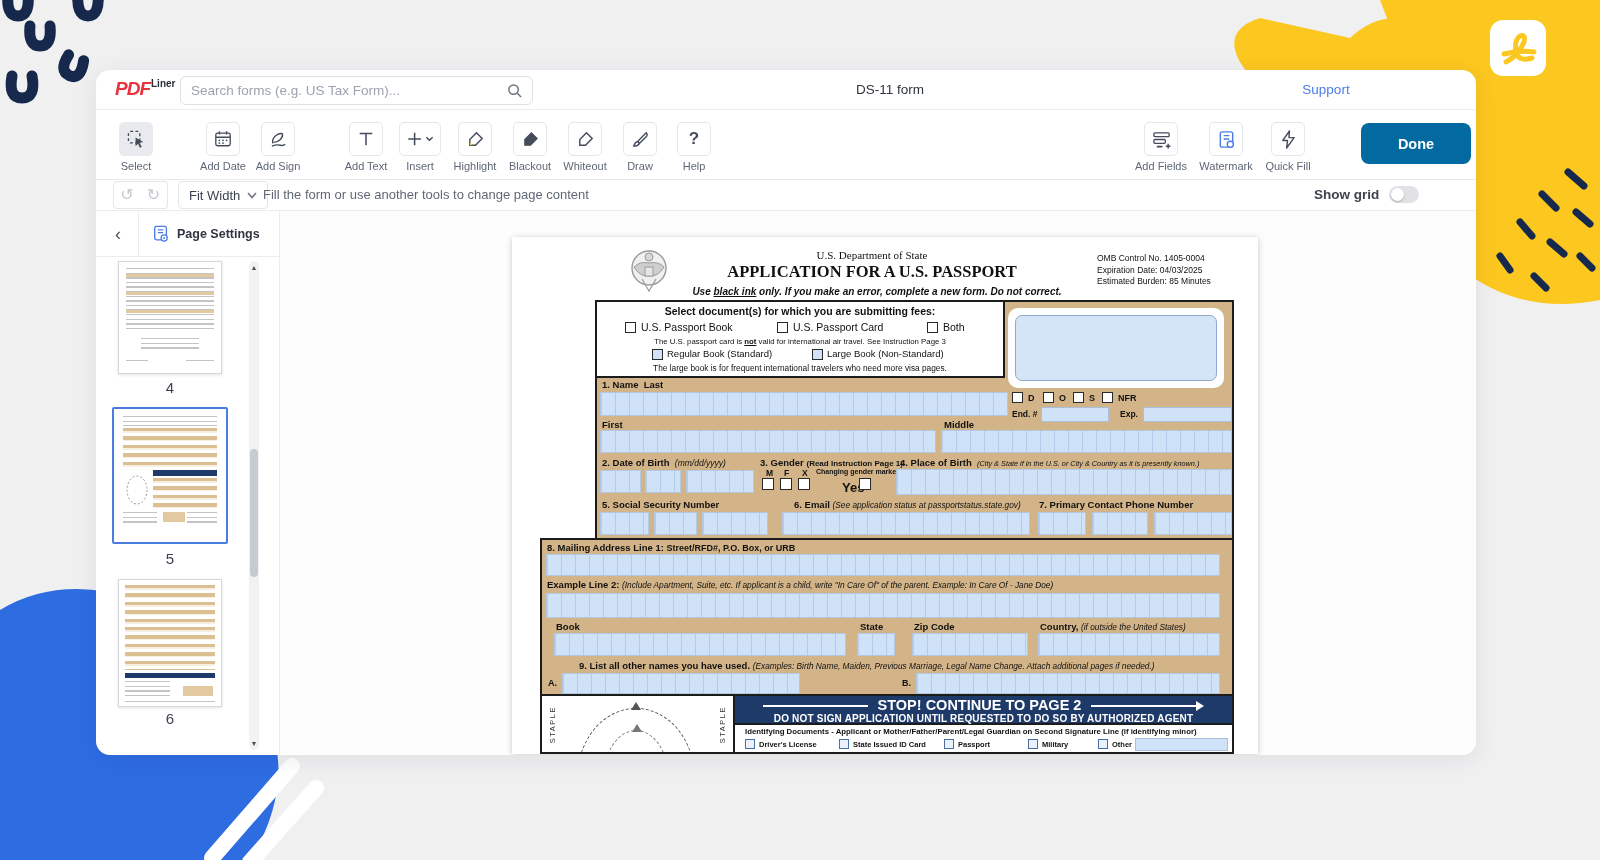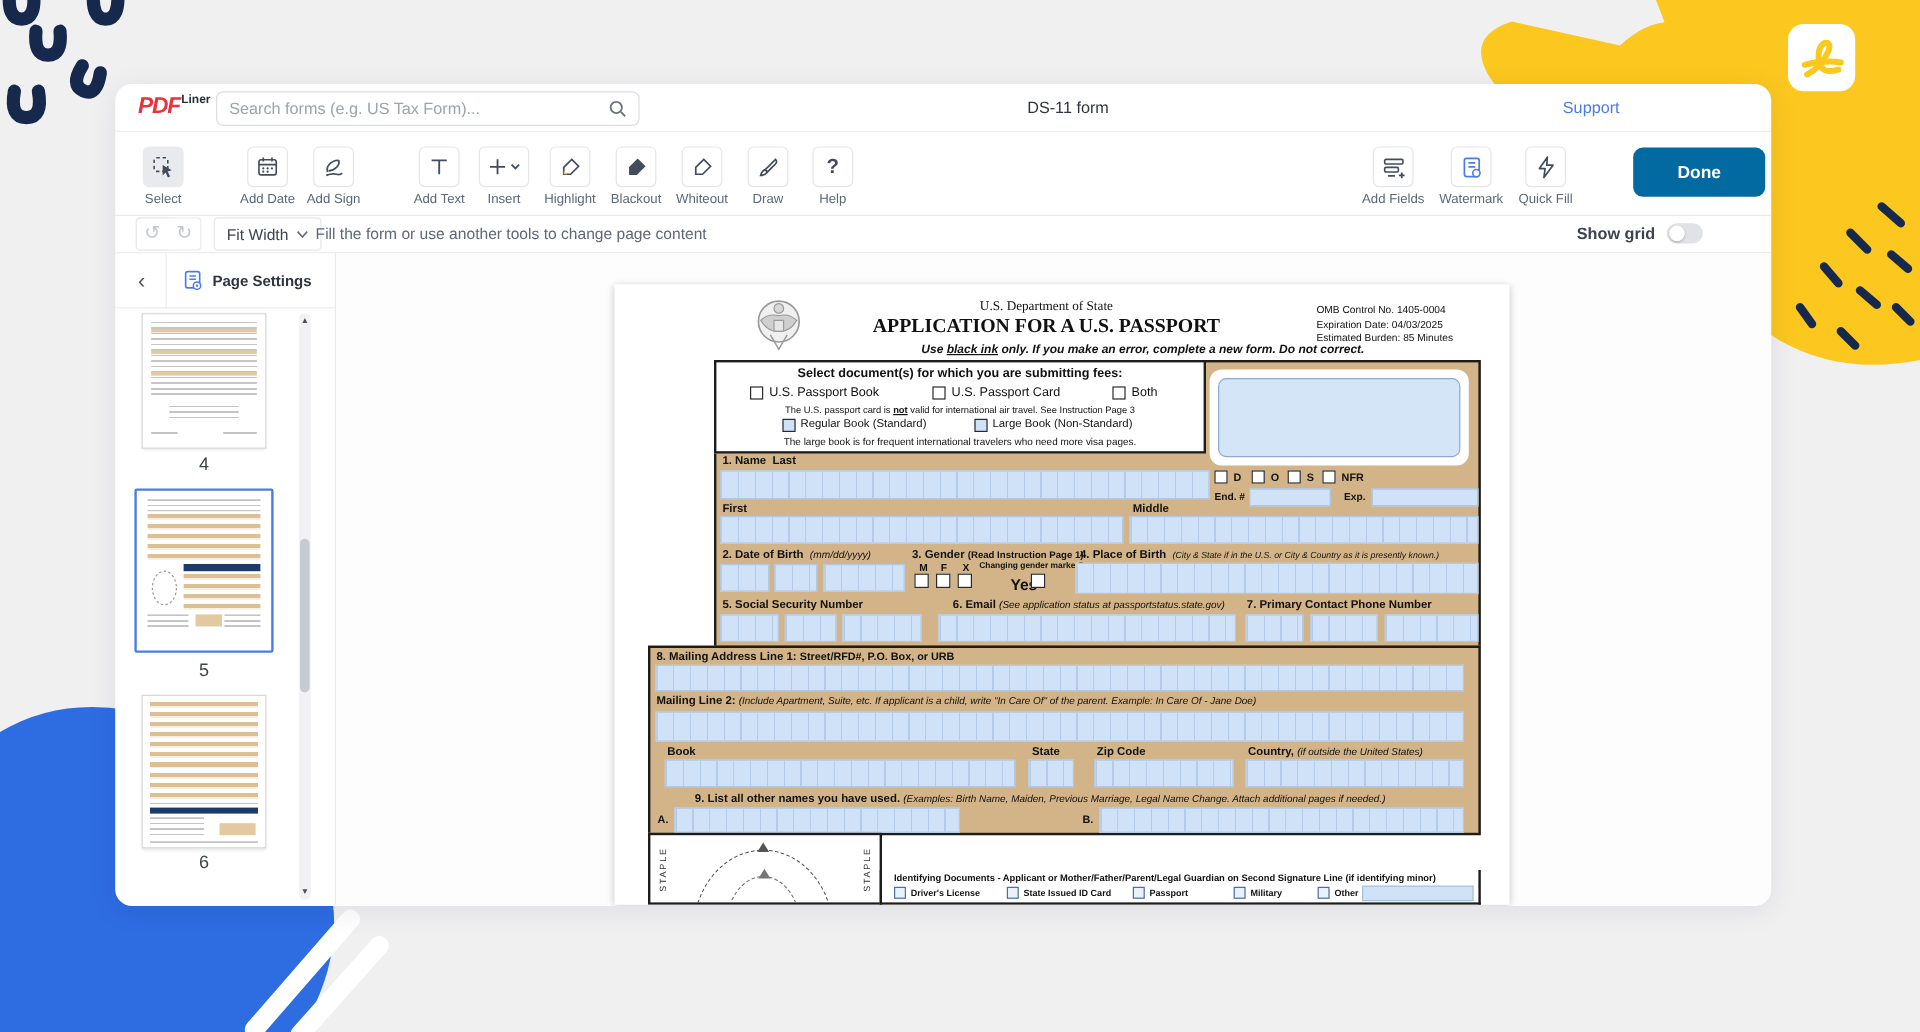--- a/index.html
+++ b/index.html
@@ -411,21 +411,21 @@
 
           <svg class="abs" style="left:110px; top:6px;" width="54" height="54" viewBox="0 0 54 54">
             <circle cx="27" cy="25" r="17" fill="#f0f0f0" stroke="#9a9a9a" stroke-width="1.4"></circle>
             <circle cx="27" cy="14" r="4" fill="#d7d7d7" stroke="#9a9a9a" stroke-width="1"></circle>
             <path d="M12,24 Q18,18 27,20 Q36,18 42,24 Q36,34 27,33 Q18,34 12,24 Z" fill="#cfcfcf" stroke="#9a9a9a" stroke-width="1"></path>
             <path d="M20,36 L27,48 L34,36" fill="none" stroke="#9a9a9a" stroke-width="1.2"></path>
             <rect x="23" y="24" width="8" height="9" fill="#e6e6e6" stroke="#9a9a9a" stroke-width="1"></rect>
           </svg>
           <div class="abs serif" style="left:180px; top:12px; width:360px; text-align:center; font-size:11px;">U.S. Department of State</div>
           <div class="abs serif" style="left:150px; top:25px; width:420px; text-align:center; font-size:16.5px; font-weight:bold;">APPLICATION FOR A U.S. PASSPORT</div>
-          <div class="abs" style="left:105px; top:49px; width:520px; text-align:right; font-size:10px; font-weight:bold; font-style:italic;">
+          <div class="abs" style="left:105px; top:49px; width:520px; text-align:center; font-size:10px; font-weight:bold; font-style:italic;">
             <span>Use </span><span style="text-decoration:underline">black ink</span><span> only. If you make an error, complete a new form. Do not correct.</span>
           </div>
           <div class="abs" style="left:585px; top:16px; font-size:8.5px; line-height:11.5px;">
             <div>OMB Control No. 1405-0004</div>
             <div>Expiration Date: 04/03/2025</div>
             <div>Estimated Burden: 85 Minutes</div>
           </div>
 
           <div class="region" style="left:83px; top:63px; width:639px; height:240px;"></div>
           <div class="region" style="left:28px; top:301px; width:694px; height:158px;"></div>
@@ -511,21 +511,21 @@
           <span class="flabel" style="left:527px; top:262px;">7.  Primary Contact Phone Number</span>
           <div class="ffield" style="left:526px; top:275px; width:48px; height:23px;"></div>
           <div class="ffield" style="left:580px; top:275px; width:56px; height:23px;"></div>
           <div class="ffield" style="left:642px; top:275px; width:78px; height:23px;"></div>
 
           <span class="flabel" style="left:35px; top:305px;">
             <span>8.  Mailing Address Line 1:</span>&nbsp;<span class="fsub" style="font-size:9px">Street/RFD#, P.O. Box, or URB</span>
           </span>
           <div class="ffield" style="left:34px; top:317px; width:674px; height:22px;"></div>
           <span class="flabel" style="left:35px; top:342px;">
-            <span>Mailing Line 2:</span>&nbsp;<span class="fhint" style="font-size:8.3px">(Include Apartment, Suite, etc. If applicant is a child, write "In Care Of" of the parent. Example: In Care Of - Jane Doe)</span>
+            <span>Example Line 2:</span>&nbsp;<span class="fhint" style="font-size:8.3px">(Include Apartment, Suite, etc. If applicant is a child, write "In Care Of" of the parent. Example: In Care Of - Jane Doe)</span>
           </span>
           <div class="ffield" style="left:34px; top:356px; width:674px; height:25px;"></div>
           <span class="flabel" style="left:44px; top:384px;">Book</span>
           <span class="flabel" style="left:348px; top:384px;">State</span>
           <span class="flabel" style="left:402px; top:384px;">Zip Code</span>
           <span class="flabel" style="left:528px; top:384px;">
             <span>Country,</span>&nbsp;<span class="fhint" style="font-size:8.3px">(if outside the United States)</span>
           </span>
           <div class="ffield" style="left:42px; top:396px; width:292px; height:23px;"></div>
           <div class="ffield" style="left:345px; top:396px; width:38px; height:23px;"></div>
@@ -542,20 +542,28 @@
 
           <div class="whitebox" style="left:28px; top:457px; width:195px; height:60px; overflow:hidden;">
             <span class="staple-txt" style="left:6px; top:10px;">STAPLE</span>
             <span class="staple-txt" style="right:6px; top:10px;">STAPLE</span>
             <div class="abs" style="left:35px; top:12px; width:118px; height:140px; border:1.5px dashed #555; border-radius:50%;"></div>
             <div class="abs" style="left:62px; top:34px; width:64px; height:90px; border:1.2px dashed #777; border-radius:50%;"></div>
             <div class="uparrow" style="left:89px; top:6px;"></div>
             <div class="uparrow" style="left:90px; top:28px; border-bottom-color:#777;"></div>
           </div>
 
+          <div class="abs" style="left:221px; top:457px; width:501px; height:31px; background:#1e3a69; border:2px solid #1c1c1c; color:#fff; text-align:center;">
+            <div style="margin-top:1px; font-size:14.5px; font-weight:bold; white-space:nowrap;">
+              <span class="dash" style="width:105px;"></span>
+              <span style="padding:0 6px;">STOP! CONTINUE TO PAGE 2</span>
+              <span class="dash" style="width:105px;"></span><span style="display:inline-block; vertical-align:middle; width:0; height:0; border-top:5px solid transparent; border-bottom:5px solid transparent; border-left:8px solid #fff;"></span>
+            </div>
+            <div style="font-size:10px; font-weight:bold; letter-spacing:.2px;">DO NOT SIGN APPLICATION UNTIL REQUESTED TO DO SO BY AUTHORIZED AGENT</div>
+          </div>
 
           <div class="abs" style="left:221px; top:488px; width:501px; height:29px; background:#fff; border:2px solid #1c1c1c; border-top:none;">
             <div class="abs" style="left:10px; top:2px; font-size:7.8px; font-weight:bold; white-space:nowrap;">Identifying Documents - Applicant or Mother/Father/Parent/Legal Guardian on Second Signature Line (if identifying minor)</div>
             <div class="cb sm" style="left:10px; top:14px;"></div>
             <span class="flabel fsub" style="left:24px; top:15px; font-size:7.5px;">Driver's License</span>
             <div class="cb sm" style="left:104px; top:14px;"></div>
             <span class="flabel fsub" style="left:118px; top:15px; font-size:7.5px;">State Issued ID Card</span>
             <div class="cb sm" style="left:209px; top:14px;"></div>
             <span class="flabel fsub" style="left:223px; top:15px; font-size:7.5px;">Passport</span>
             <div class="cb sm" style="left:293px; top:14px;"></div>

